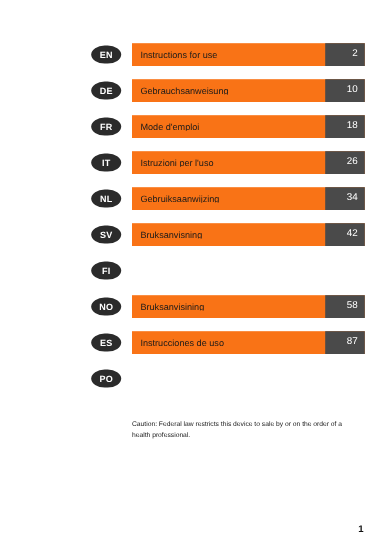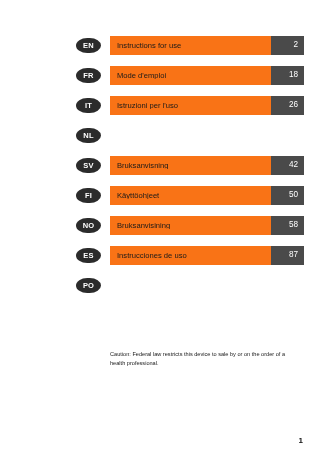--- a/index.html
+++ b/index.html
@@ -127,49 +127,56 @@
   <div id="lang-list">
 
   <div class="lang-row">
         <div class="lang-badge">EN</div>
         <div class="lang-bar">
           <div class="lang-title">Instructions for use</div>
           <div class="lang-page">2</div>
         </div>
       </div>
       <div class="lang-row">
+        <div class="lang-badge">DE</div>
+        <div class="lang-bar">
+          <div class="lang-title">Gebrauchsanweisung</div>
+          <div class="lang-page">10</div>
+        </div>
+      </div>
+      <div class="lang-row">
         <div class="lang-badge">FR</div>
         <div class="lang-bar">
           <div class="lang-title">Mode d'emploi</div>
           <div class="lang-page">18</div>
         </div>
       </div>
       <div class="lang-row">
         <div class="lang-badge">IT</div>
         <div class="lang-bar">
           <div class="lang-title">Istruzioni per l'uso</div>
           <div class="lang-page">26</div>
         </div>
       </div>
       <div class="lang-row">
         <div class="lang-badge">NL</div>
+        <div class="lang-bar">
+          <div class="lang-title">Gebruiksaanwijzing</div>
+          <div class="lang-page">34</div>
+        </div>
       </div>
       <div class="lang-row">
         <div class="lang-badge">SV</div>
         <div class="lang-bar">
           <div class="lang-title">Bruksanvisning</div>
           <div class="lang-page">42</div>
         </div>
       </div>
       <div class="lang-row">
         <div class="lang-badge">FI</div>
-        <div class="lang-bar">
-          <div class="lang-title">Käyttöohjeet</div>
-          <div class="lang-page">50</div>
-        </div>
       </div>
       <div class="lang-row">
         <div class="lang-badge">NO</div>
         <div class="lang-bar">
           <div class="lang-title">Bruksanvisining</div>
           <div class="lang-page">58</div>
         </div>
       </div>
       <div class="lang-row">
         <div class="lang-badge">ES</div>

